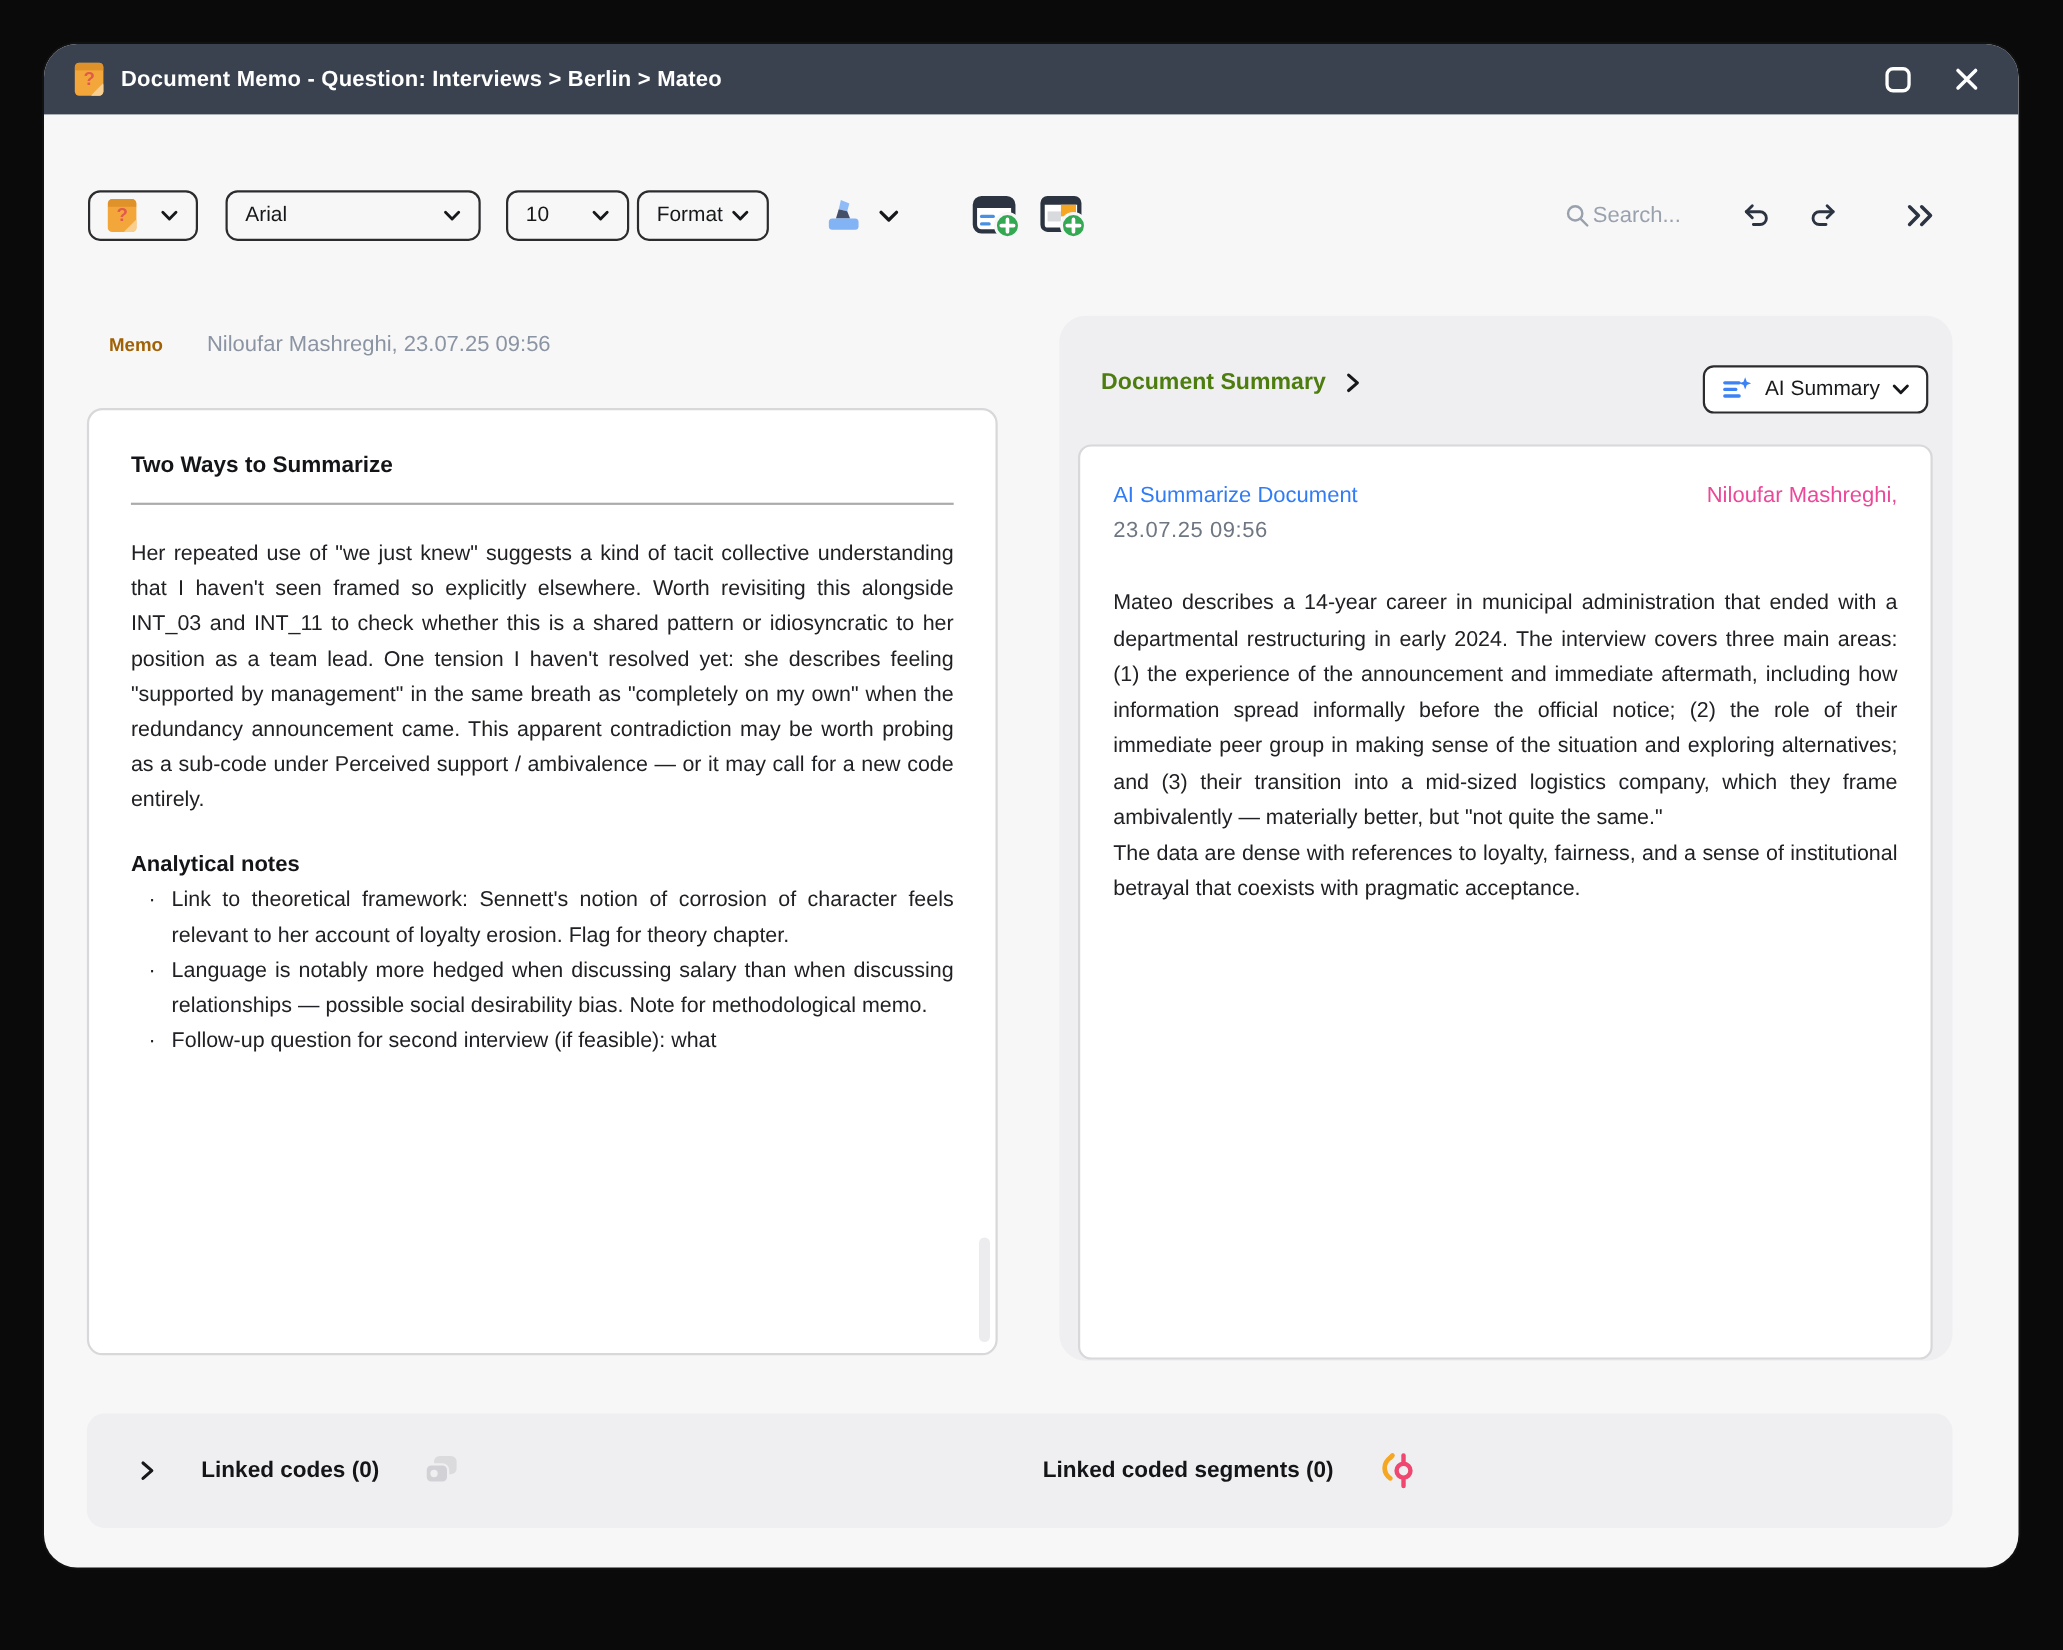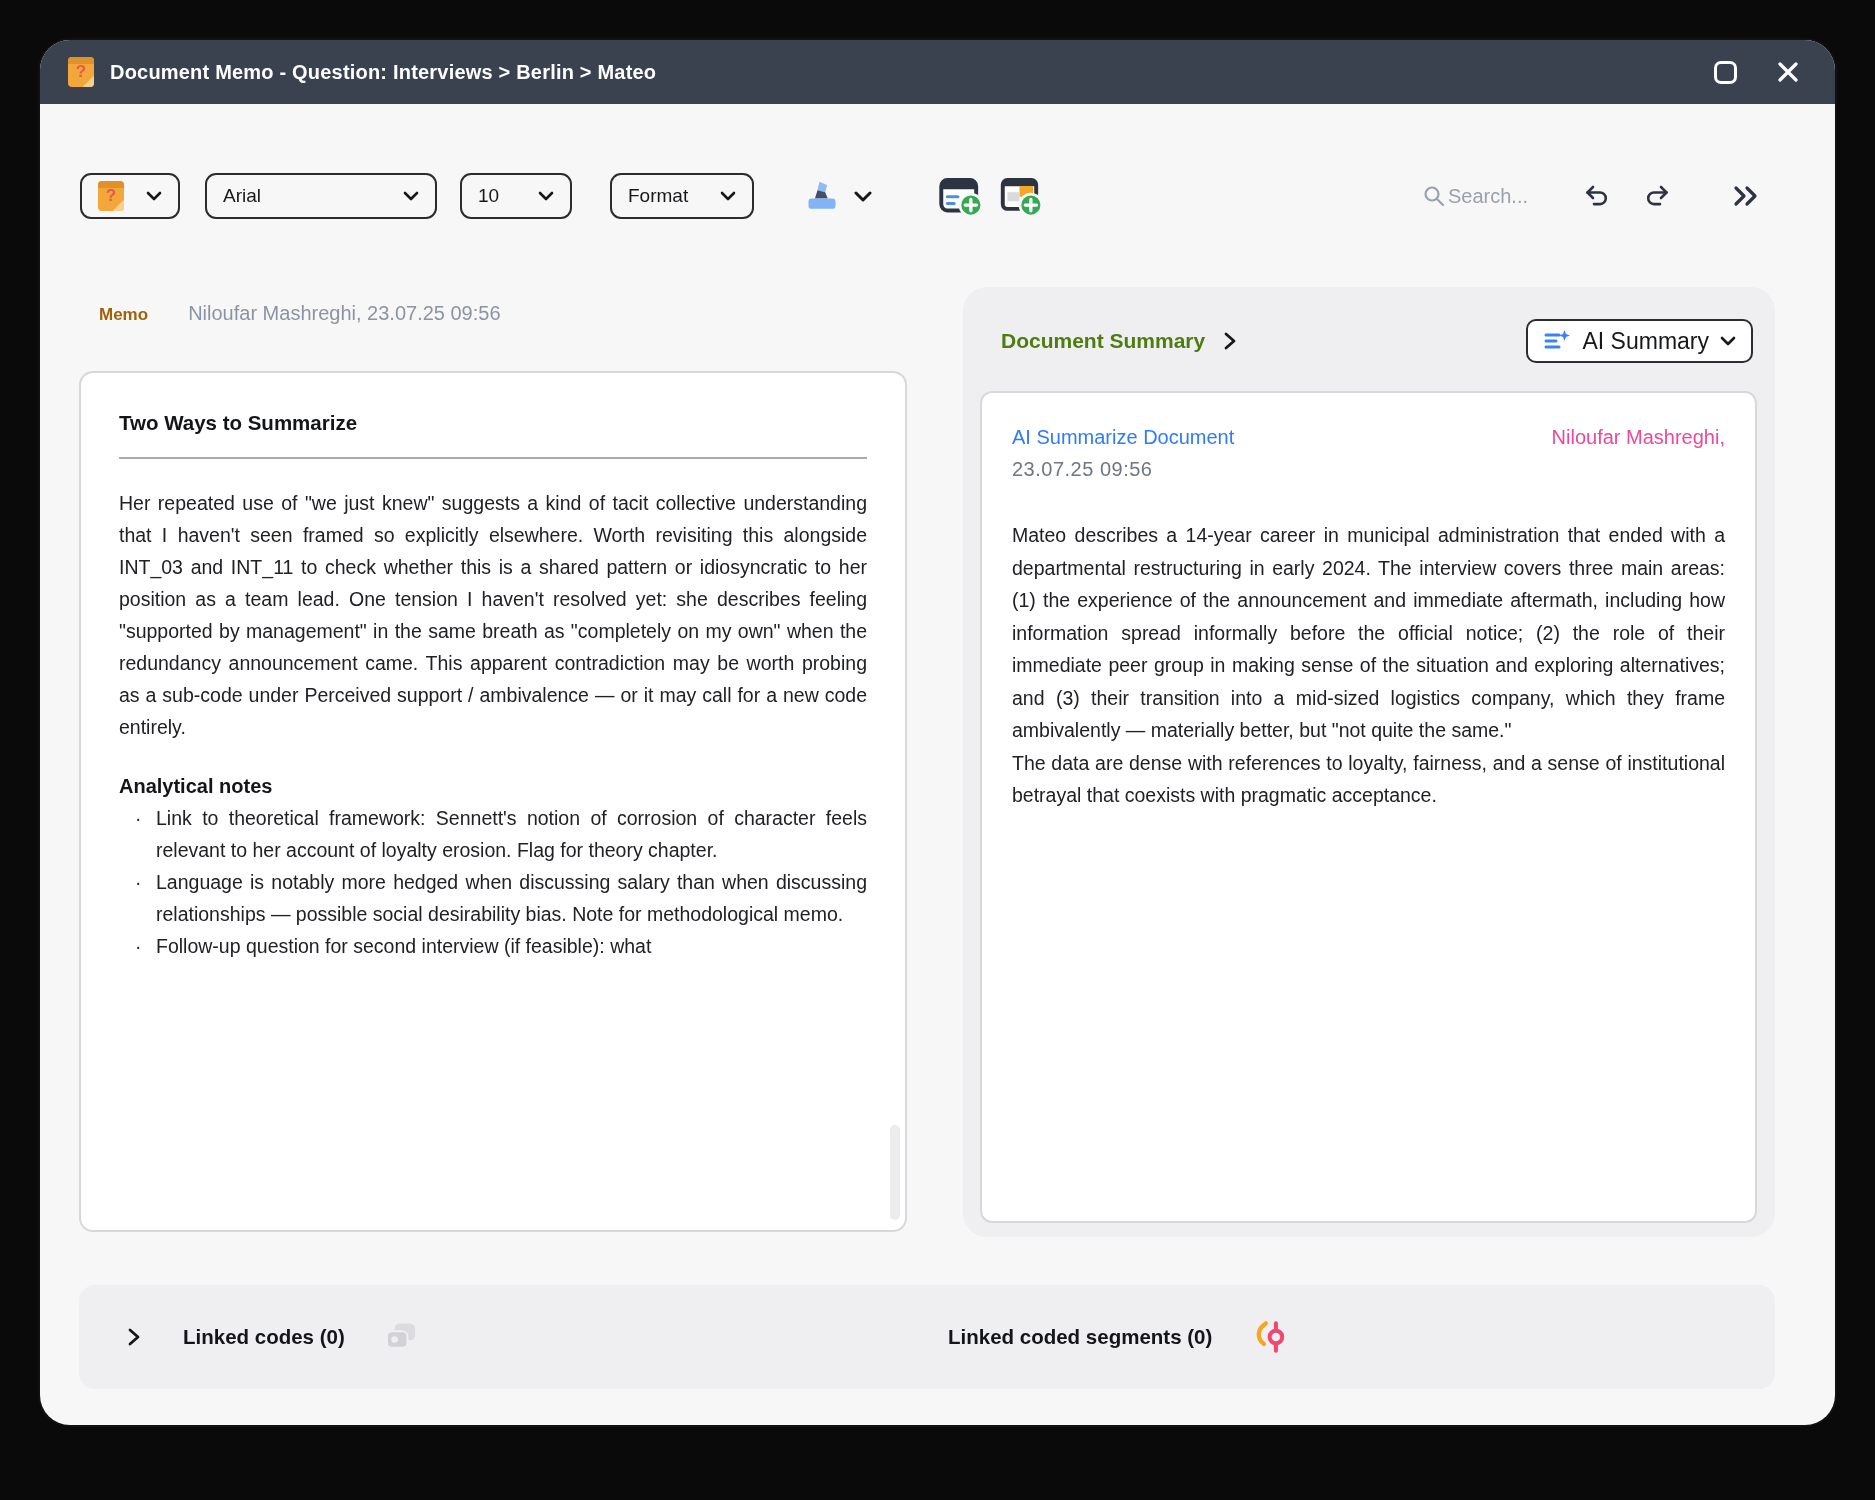--- a/index.html
+++ b/index.html
@@ -54,22 +54,22 @@
   .memo-scroll-thumb { position:absolute; right:5px; bottom:10px; width:10px; height:95px;
                        background:#ececef; border-radius:6px; }
 
   
   .summary-panel { position:absolute; left:923px; top:247px; width:812px; height:950px;
                    background:#efeff1; border-radius:24px; }
   .sp-header { display:flex; align-items:center; padding:32px 22px 0 38px; }
   .sp-title { font-size:21px; font-weight:700; color:#4d7c0f; margin-right:18px; }
   .sp-spacer { flex:1; }
   .ai-btn { height:44px; border:2px solid #2c2c2e; border-radius:10px; background:#fff;
-            display:flex; align-items:center; gap:11px; padding:0 15px; font-size:23px;
-            color:#17181a; font-weight:500; cursor:pointer; }
+            display:flex; align-items:center; gap:11px; padding:0 15px; font-size:19px;
+            color:#17181a; font-weight:500; cursor:pointer;margin-top:13px; }
   .sum-card { margin:28px 18px 0 17px; height:832px; background:#fff; border:2px solid #d8d8db;
               border-radius:12px; padding:28px 30px; overflow:hidden; }
   .card-head-line { display:flex; justify-content:space-between; font-size:20px; line-height:32px; }
   .card-link { color:#2f7cf6; font-weight:500; cursor:pointer; }
   .card-author { color:#ec4899; }
   .card-ts { font-size:20px; line-height:32px; color:#6e7681; margin-bottom:34px; letter-spacing:.5px; }
   .sum-p { font-size:19.5px; line-height:32.5px; color:#202124; text-align:justify; }
 
   
   .footer-bar { position:absolute; left:39px; top:1245px; width:1696px; height:104px;
@@ -117,21 +117,21 @@
         </svg>
       </div>
 
       <div class="tb-btn" style="width:112px; margin-left:23px; justify-content:space-between;">
         <span class="lbl">10</span>
         <svg class="chev" width="16" height="10" viewBox="0 0 16 10">
           <path d="M2 2 L8 8 L14 2" fill="none" stroke="#17181a" stroke-width="2.6" stroke-linecap="round" stroke-linejoin="round"></path>
         </svg>
       </div>
 
-      <div class="tb-btn" style="width:144px; margin-left:38px; justify-content:space-between;">
+      <div class="tb-btn" style="width:120px; margin-left:7px; justify-content:space-between;">
         <span class="lbl">Format</span>
         <svg class="chev" width="16" height="10" viewBox="0 0 16 10">
           <path d="M2 2 L8 8 L14 2" fill="none" stroke="#17181a" stroke-width="2.6" stroke-linecap="round" stroke-linejoin="round"></path>
         </svg>
       </div>
 
       <button class="icon-btn" style="margin-left:50px; gap:14px;">
         <svg width="36" height="34" viewBox="0 0 28 26">
           <path d="M12 2 L18 4.5 L16.5 10 L10.5 8.5 Z" fill="#8fbcf6"></path>
           <path d="M10.5 8.5 L16.5 10 L18.5 15 L8.5 15 Z" fill="#44506a"></path>

